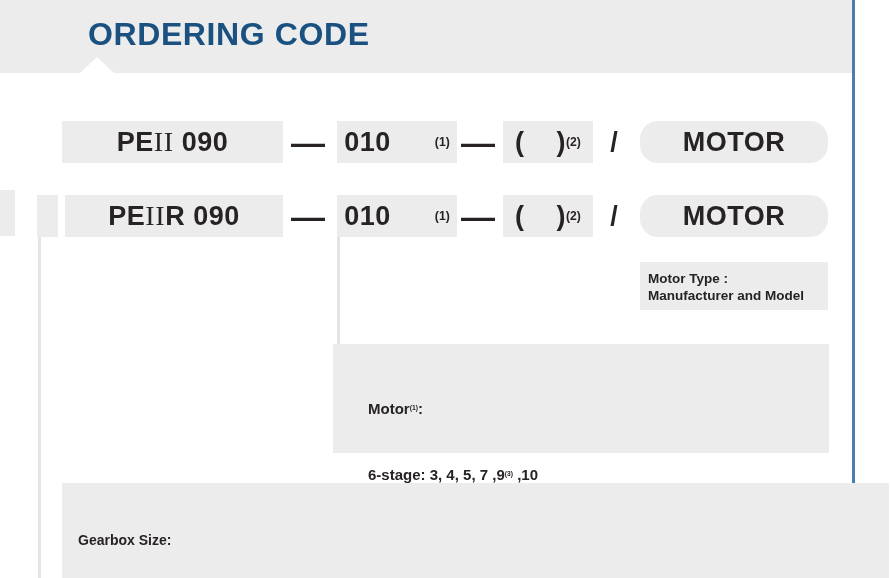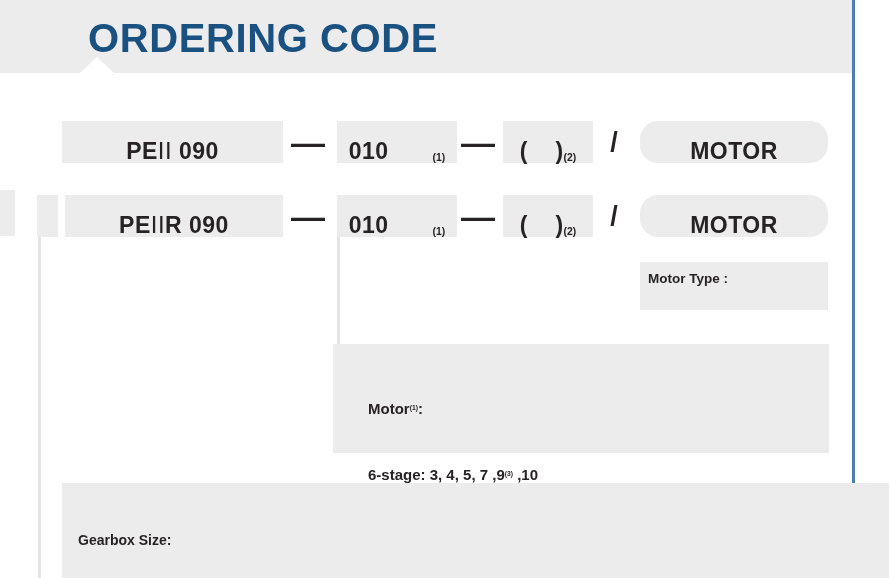--- a/index.html
+++ b/index.html
@@ -12,33 +12,33 @@
   html,body{margin:0;padding:0;background:#fff;}
   #canvas{
     position:relative;width:890px;height:578px;overflow:hidden;background:#ffffff;
     font-family:"Liberation Sans","DejaVu Sans",sans-serif;color:var(--text-dark);
   }
   .abs{position:absolute;}
   .fill{background:var(--panel-gray);}
   
   .header-band{left:0;top:0;width:852px;height:73px;background:var(--panel-gray);}
   .page-title{
-    left:88px;top:16px;font-size:40px;font-weight:700;letter-spacing:.6px;
+    left:88px;top:16px;font-size:32px;font-weight:700;letter-spacing:.6px;
     color:var(--title-blue);white-space:nowrap;
   }
   .header-notch{
     left:80px;top:57px;width:0;height:0;
     border-left:17px solid transparent;border-right:17px solid transparent;
     border-bottom:16px solid #ffffff;
   }
   .page-border{left:852px;top:0;width:3px;height:578px;background:var(--border-blue);}
   
   .box{
-    background:var(--panel-gray);display:flex;align-items:flex-end;justify-content:center;
-    font-size:23px;font-weight:700;letter-spacing:.5px;white-space:pre;line-height:1;
+    background:var(--panel-gray);display:flex;align-items:center;justify-content:center;
+    font-size:27px;font-weight:700;letter-spacing:.5px;white-space:pre;line-height:1;
   }
   .sep{
     display:flex;align-items:center;justify-content:center;
     font-weight:700;line-height:1;white-space:pre;
   }
   .sep-dash{font-size:34px;}
   .sep-slash{font-size:27px;}
   .row1{top:121px;height:42px;}
   .row2{top:195px;height:42px;}
   .c-model1{left:62px;width:221px;}
@@ -64,21 +64,21 @@
     padding:10px 0 0 35px;font-size:15px;font-weight:700;line-height:21.5px;white-space:pre;
   }
   .gearbox-panel{
     left:62px;top:483px;width:827px;height:95px;box-sizing:border-box;
     padding:12px 0 0 16px;font-size:14px;font-weight:700;line-height:18px;white-space:pre;
   }
   .gearbox-heading{margin-bottom:3px;}
   
   .sup{font-size:.45em;vertical-align:.62em;font-weight:700;letter-spacing:0;}
   .serif{
-    font-family:Liberation Sans, sans-serif;
+    font-family:Liberation Serif, serif;
     font-weight:400;font-size:1.04em;letter-spacing:.02em;
   }
 </style>
 </head>
 <body>
 
 <div id="canvas">
 
   <div class="abs header-band"></div>
   <div class="abs page-title">ORDERING CODE</div>
@@ -101,20 +101,21 @@
   <div class="abs sep sep-dash row2 c-sep2">—</div>
   <div class="abs box row2 c-option"><span>(    )</span><span class="sup">(2)</span></div>
   <div class="abs sep sep-slash row2 c-sep3">/</div>
   <div class="abs box row2 c-motor">MOTOR</div>
 
   <div class="abs leader leader-ratio"></div>
   <div class="abs leader leader-size"></div>
 
   <div class="abs fill motor-note">
     <div>Motor Type :</div>
+    <div>Manufacturer and Model</div>
   </div>
 
   <div class="abs fill ratio-panel">
     <div><span>Motor</span><span class="sup">(1)</span><span>:</span></div>
     <div><span>6-stage: 3, 4, 5, 7 ,9</span><span class="sup">(3)</span><span> ,10</span></div>
     <div><span>2-stage: 12</span><span class="sup">(5)</span><span>,15, 16, 20, 25, 30, 35, 40, 50, 70, 81</span><span class="sup">(3)</span><span>, 100</span></div>
     
   </div>
 
   <div class="abs fill gearbox-panel">

